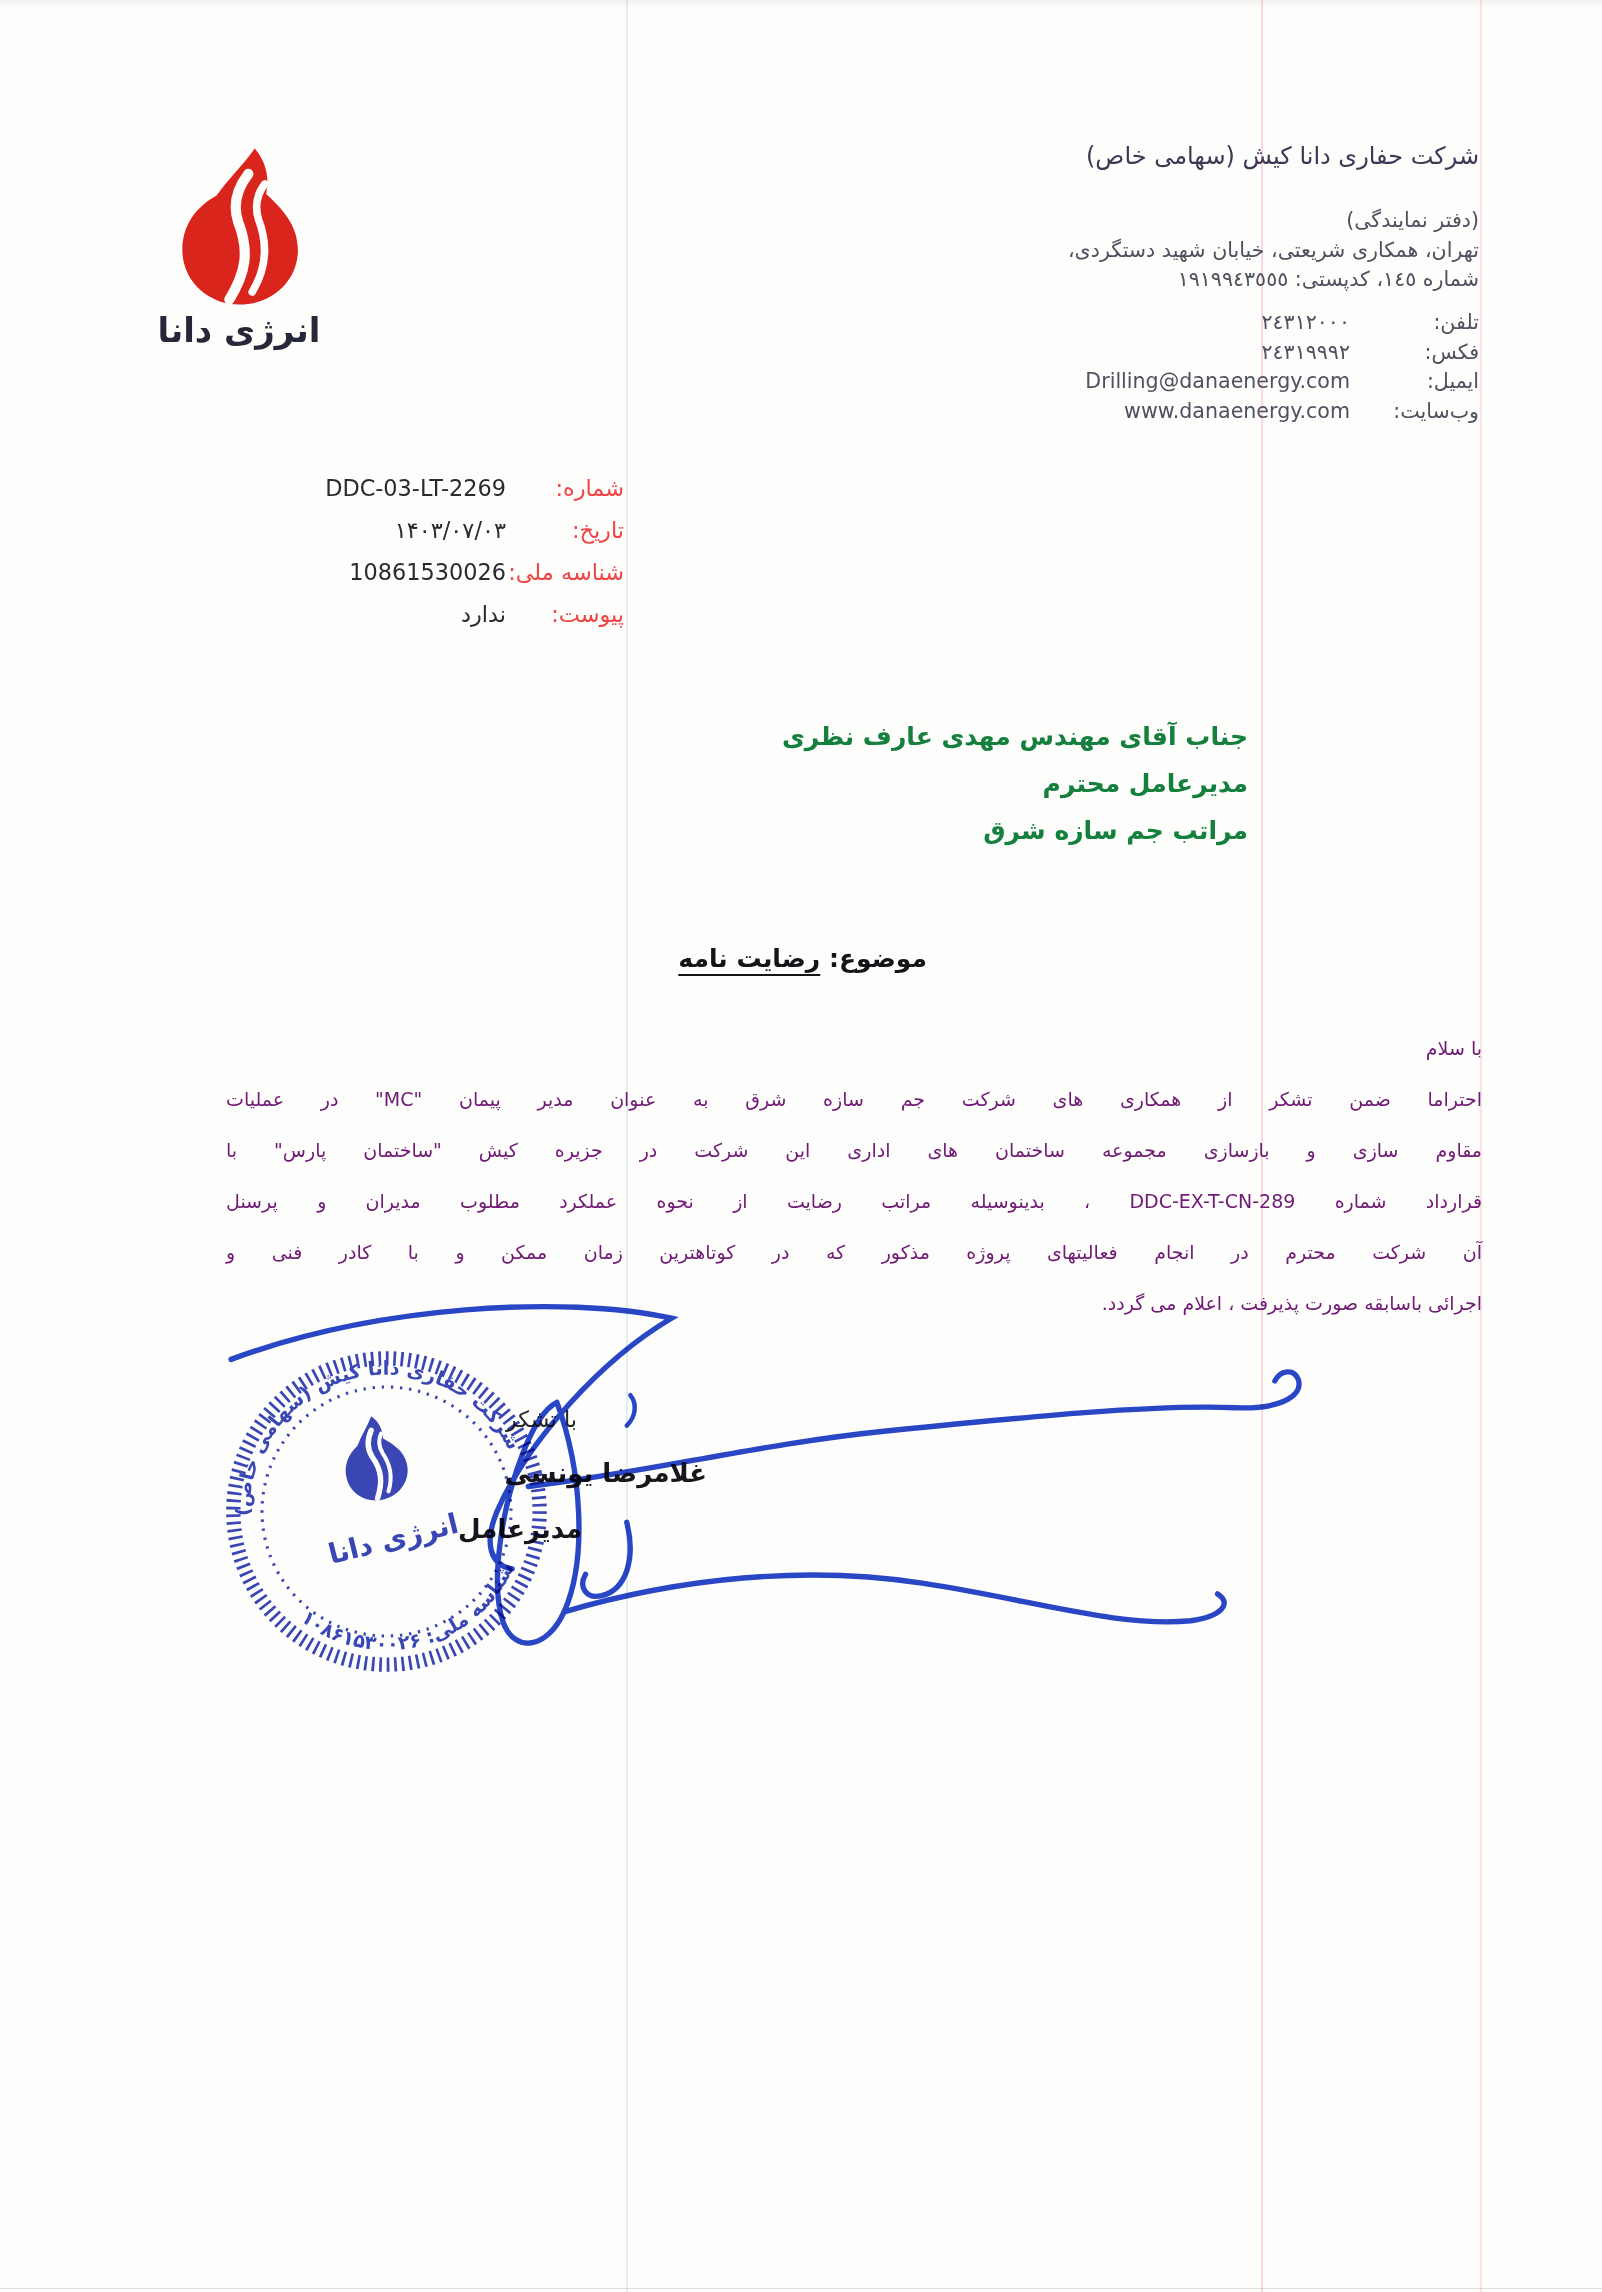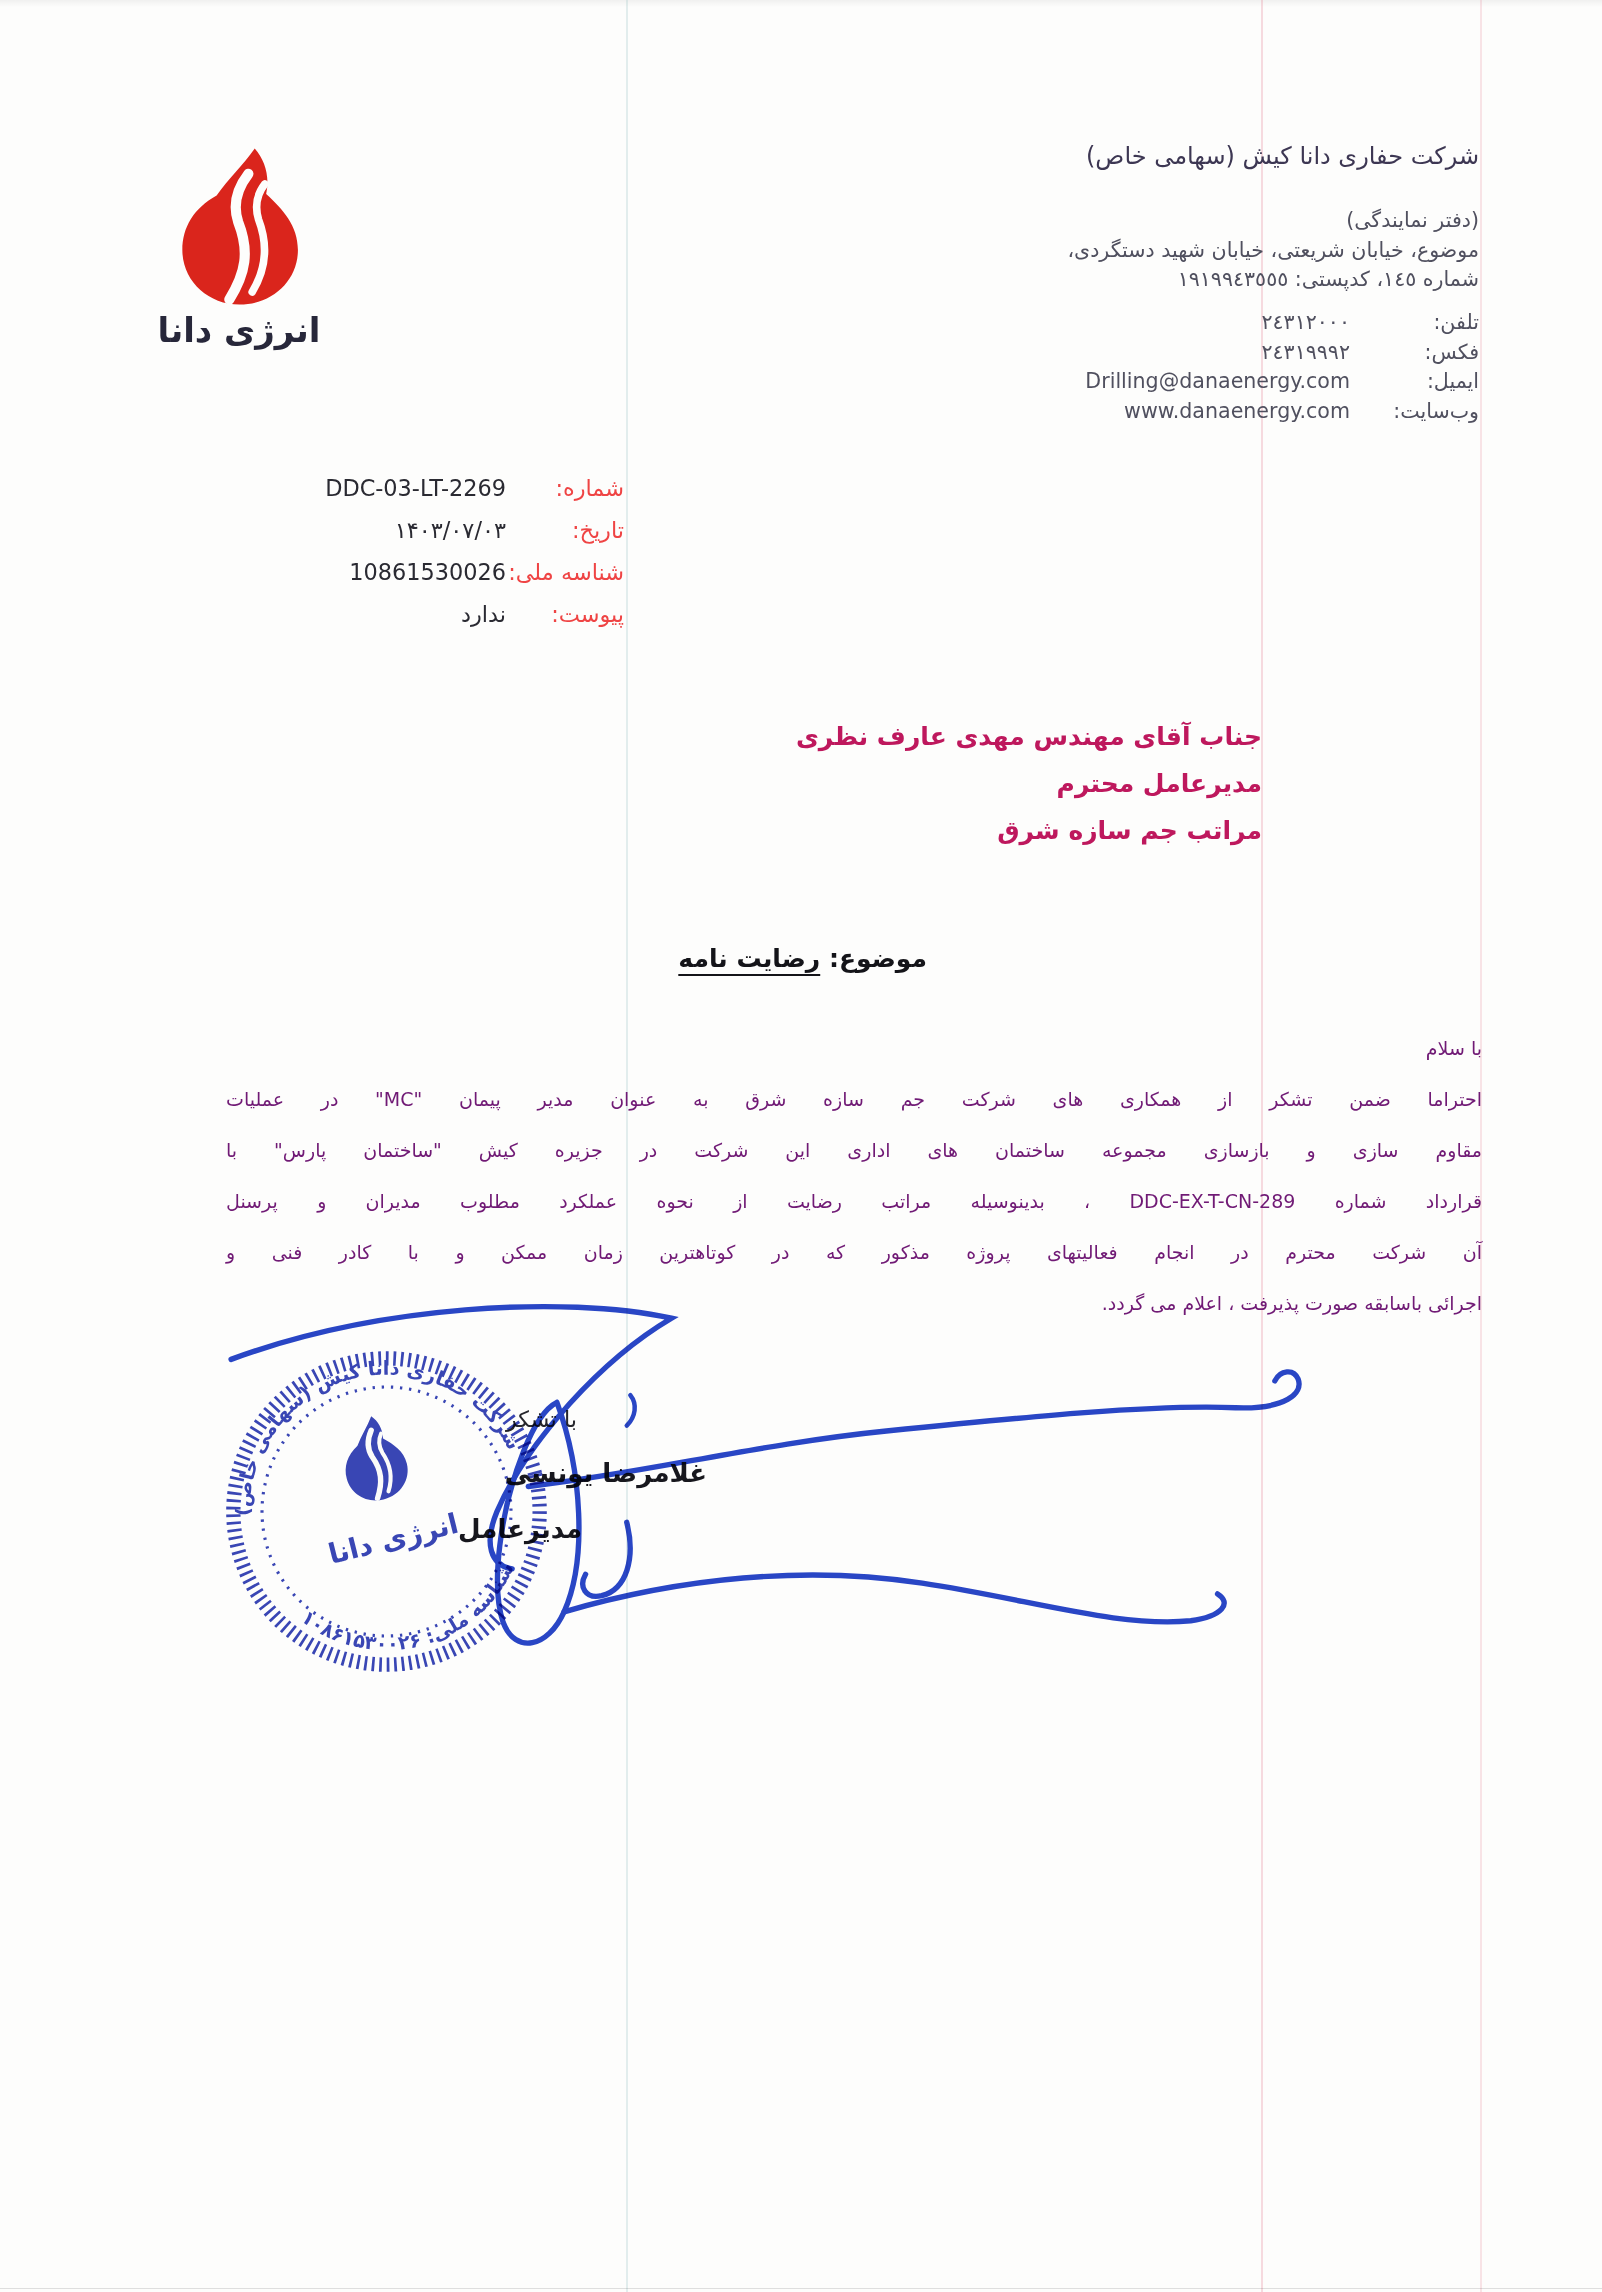--- a/index.html
+++ b/index.html
@@ -38,22 +38,22 @@
   .c-value.latin{direction:ltr;unicode-bidi:embed;}
 
   
   .meta{position:absolute;right:978px;top:467px;direction:rtl;text-align:right;}
   .m-row{font-size:22.4px;line-height:42px;color:#2a2a32;}
   .m-label{display:inline-block;min-width:118px;color:#ef4444;}
   .m-value{unicode-bidi:embed;}
 
   
   .recipient{
-    position:absolute;right:340px;top:713px;direction:rtl;text-align:right;
-    font-size:25px;font-weight:bold;line-height:47px;color:#be185d;
+    position:absolute;right:354px;top:713px;direction:rtl;text-align:right;
+    font-size:25px;font-weight:bold;line-height:47px;color:#15803d;
   }
 
   
   .subject{
     position:absolute;right:675px;top:944px;direction:rtl;
     font-size:25px;font-weight:bold;color:#141419;
   }
   .subject .subject-value{
     text-decoration:underline;text-decoration-thickness:1.8px;text-underline-offset:7.2px;
   }
@@ -100,21 +100,21 @@
   <div class="logo">
     <svg width="127" height="159" viewBox="0 0 100 125" style="color:#da251c">
       <use href="#flame-sym"></use>
     </svg>
     <div class="logo-word">انرژی دانا</div>
   </div>
 
   <div class="letterhead">
     <div class="lh-company">شرکت حفاری دانا کیش (سهامی خاص)</div>
     <div class="lh-sub">(دفتر نمایندگی)</div>
-    <div class="lh-sub">موضوع، خیابان شریعتی، خیابان شهید دستگردی،</div>
+    <div class="lh-sub">تهران، همکاری شریعتی، خیابان شهید دستگردی،</div>
     <div class="lh-sub">شماره ١٤٥، کدپستی: ١٩١٩٩٤٣٥٥٥</div>
     <div class="lh-contacts">
       <div class="c-row">
         <span class="c-label">تلفن:</span><span class="c-value">٢٤٣١٢٠٠٠</span>
       </div>
       <div class="c-row">
         <span class="c-label">فکس:</span><span class="c-value">٢٤٣١٩٩٩٢</span>
       </div>
       <div class="c-row">
         <span class="c-label">ایمیل:</span><span class="c-value latin" dir="ltr">Drilling@danaenergy.com</span>

